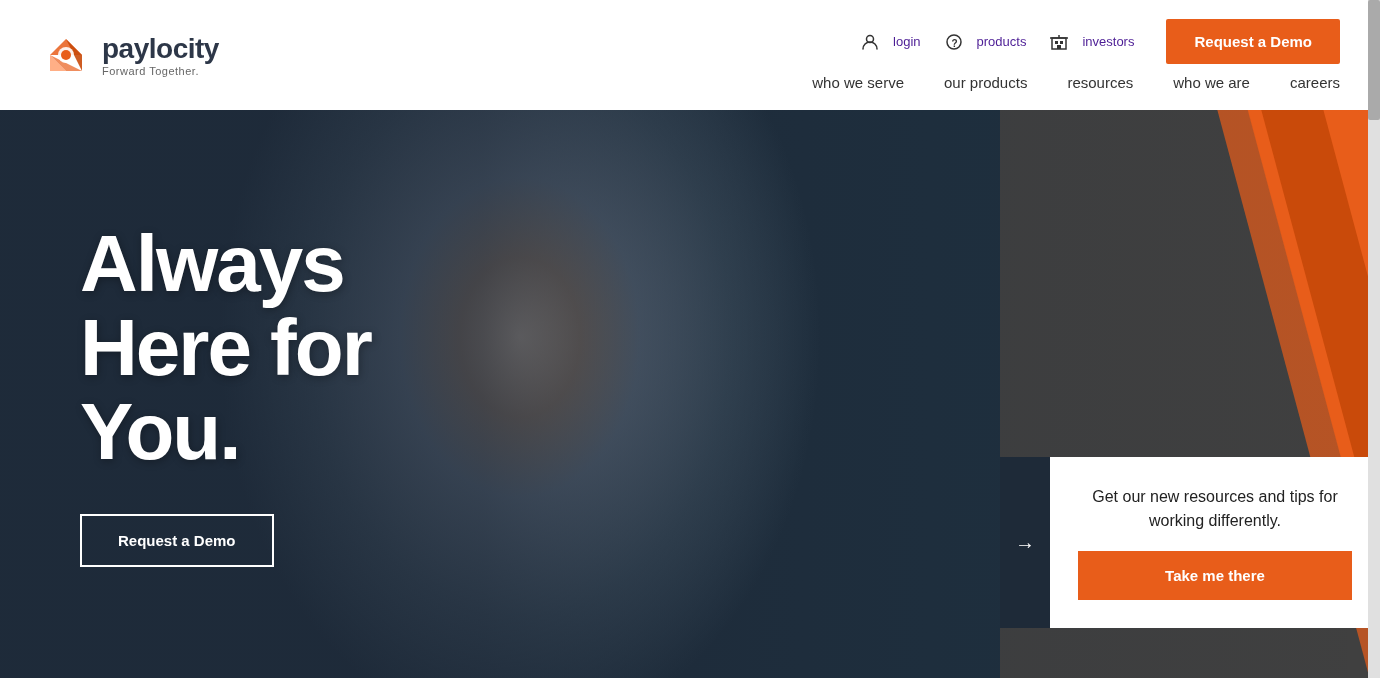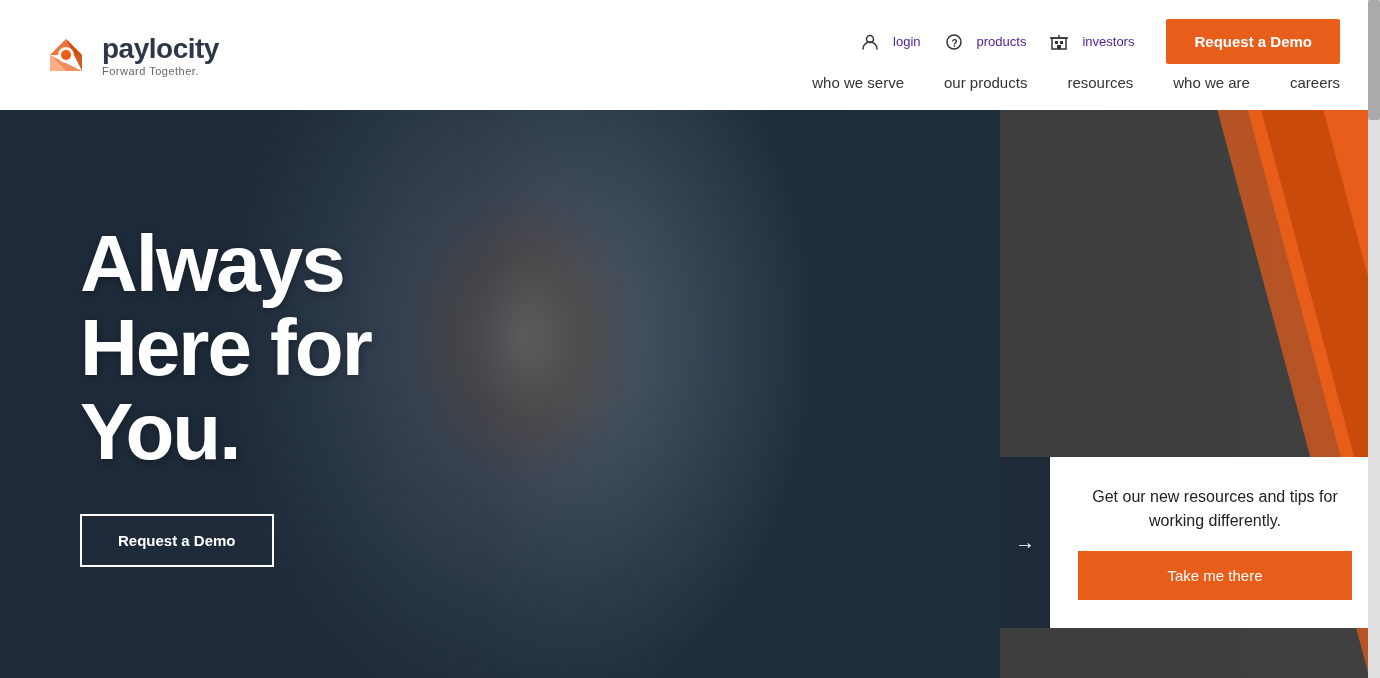--- a/index.html
+++ b/index.html
@@ -236,21 +236,21 @@
     }
 
     .btn-take-me {
       display: block;
       width: 100%;
       background: #e85d1a;
       color: #fff;
       border: none;
       padding: 16px;
       font-size: 15px;
-      font-weight: 400;
+      font-weight: 700;
       cursor: pointer;
       text-align: center;
     }
 
     
     .scrollbar {
       position: absolute;
       right: 0;
       top: 0;
       width: 12px;

